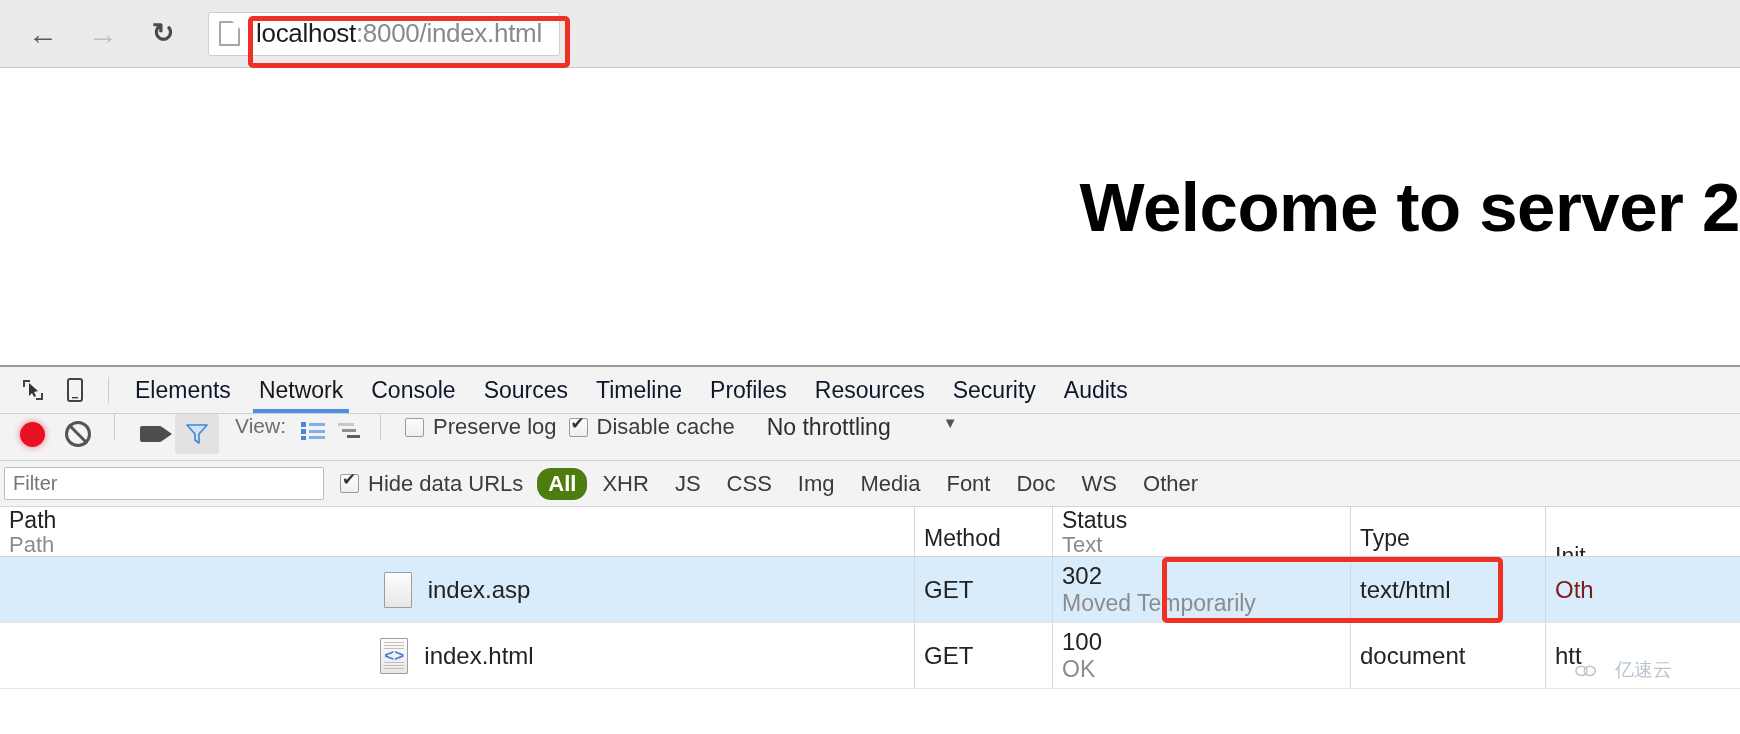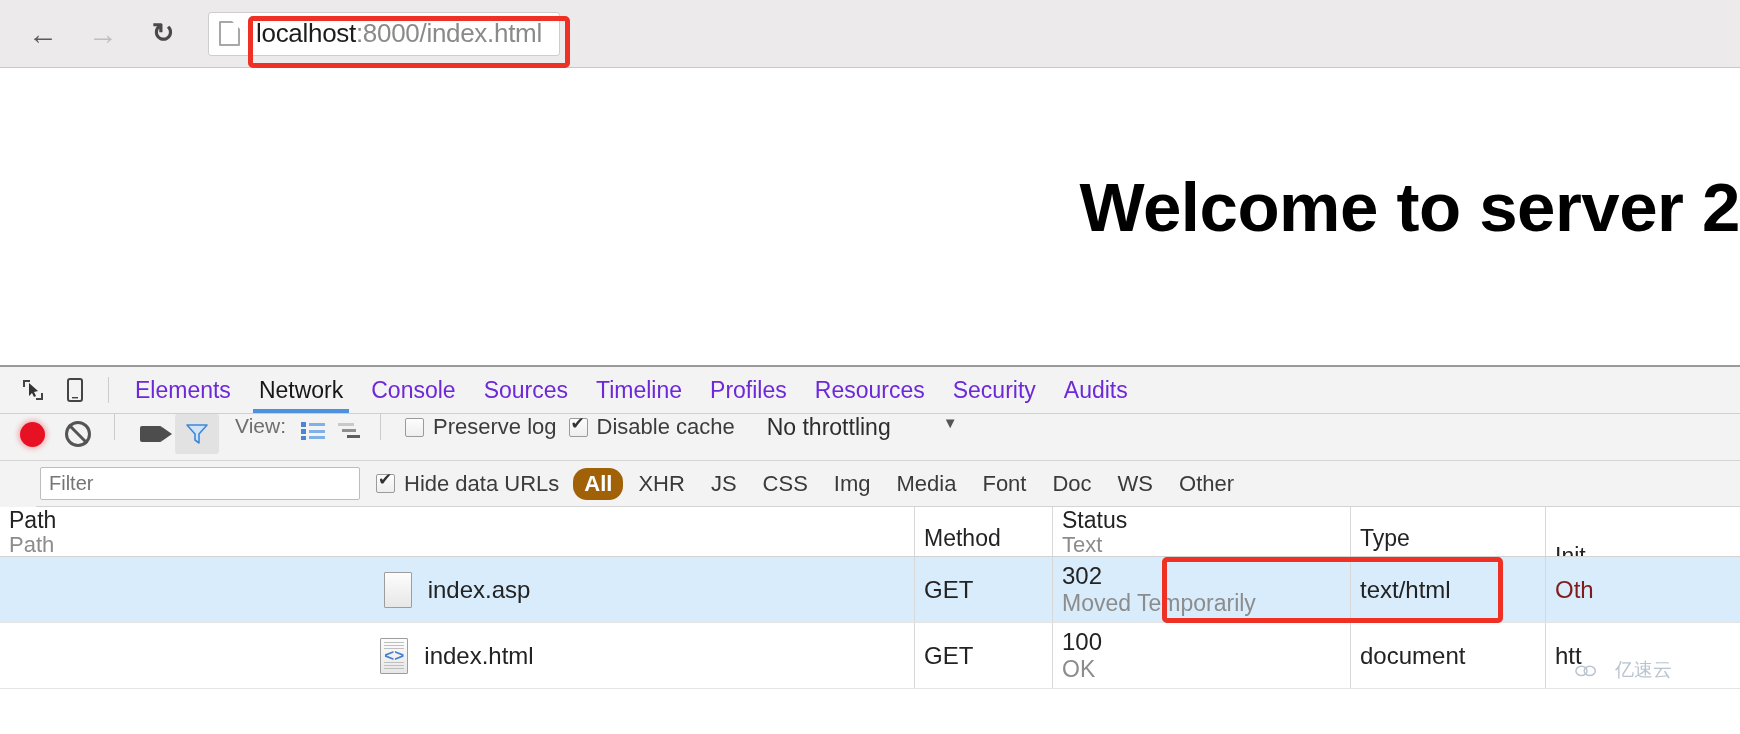--- a/index.html
+++ b/index.html
@@ -125,21 +125,21 @@
   .dt-sep {
     width: 1px; height: 26px;
     background: #cccccc;
     margin: 0 12px;
   }
   .dt-tab {
     padding: 0 14px;
     height: 46px;
     line-height: 46px;
     font-size: 23px;
-    color: #6d28d9;
+    color: #0f172a;
     white-space: nowrap;
     position: relative;
   }
   .dt-tab.active { color: #171717; }
   .dt-tab.active:after {
     content: "";
     position: absolute;
     left: 8px; right: 8px; bottom: 0;
     height: 4px;
     background: #4d90e0;
@@ -240,21 +240,20 @@
     color: #555;
   }
 
   .dt-filterbar {
     height: 46px;
     display: flex;
     align-items: center;
     background: #f3f3f3;
     border-bottom: 1px solid #d4d4d4;
     padding-left: 4px;
-    margin-left: 36px;
   }
   .filter-input {
     width: 320px; height: 33px;
     border: 1px solid #bdbdbd;
     border-radius: 2px;
     background: #fff;
     font-size: 20px;
     color: #aaa;
     padding: 0 8px;
     font-family: "Liberation Sans", sans-serif;
@@ -263,21 +262,21 @@
   .hide-urls { margin-left: 16px; }
   .pill-row { display: flex; align-items: center; gap: 4px; margin-left: 14px; }
   .pill {
     font-size: 22px;
     color: #3a3a3a;
     padding: 3px 11px;
     border-radius: 14px;
     white-space: nowrap;
   }
   .pill.active {
-    background: #a16207;
+    background: #4d7c0f;
     color: #ffffff;
     font-weight: 600;
   }
 
   
   .net-table { background: #fff; }
   .net-head {
     display: flex;
     height: 50px;
     background: #fff;

